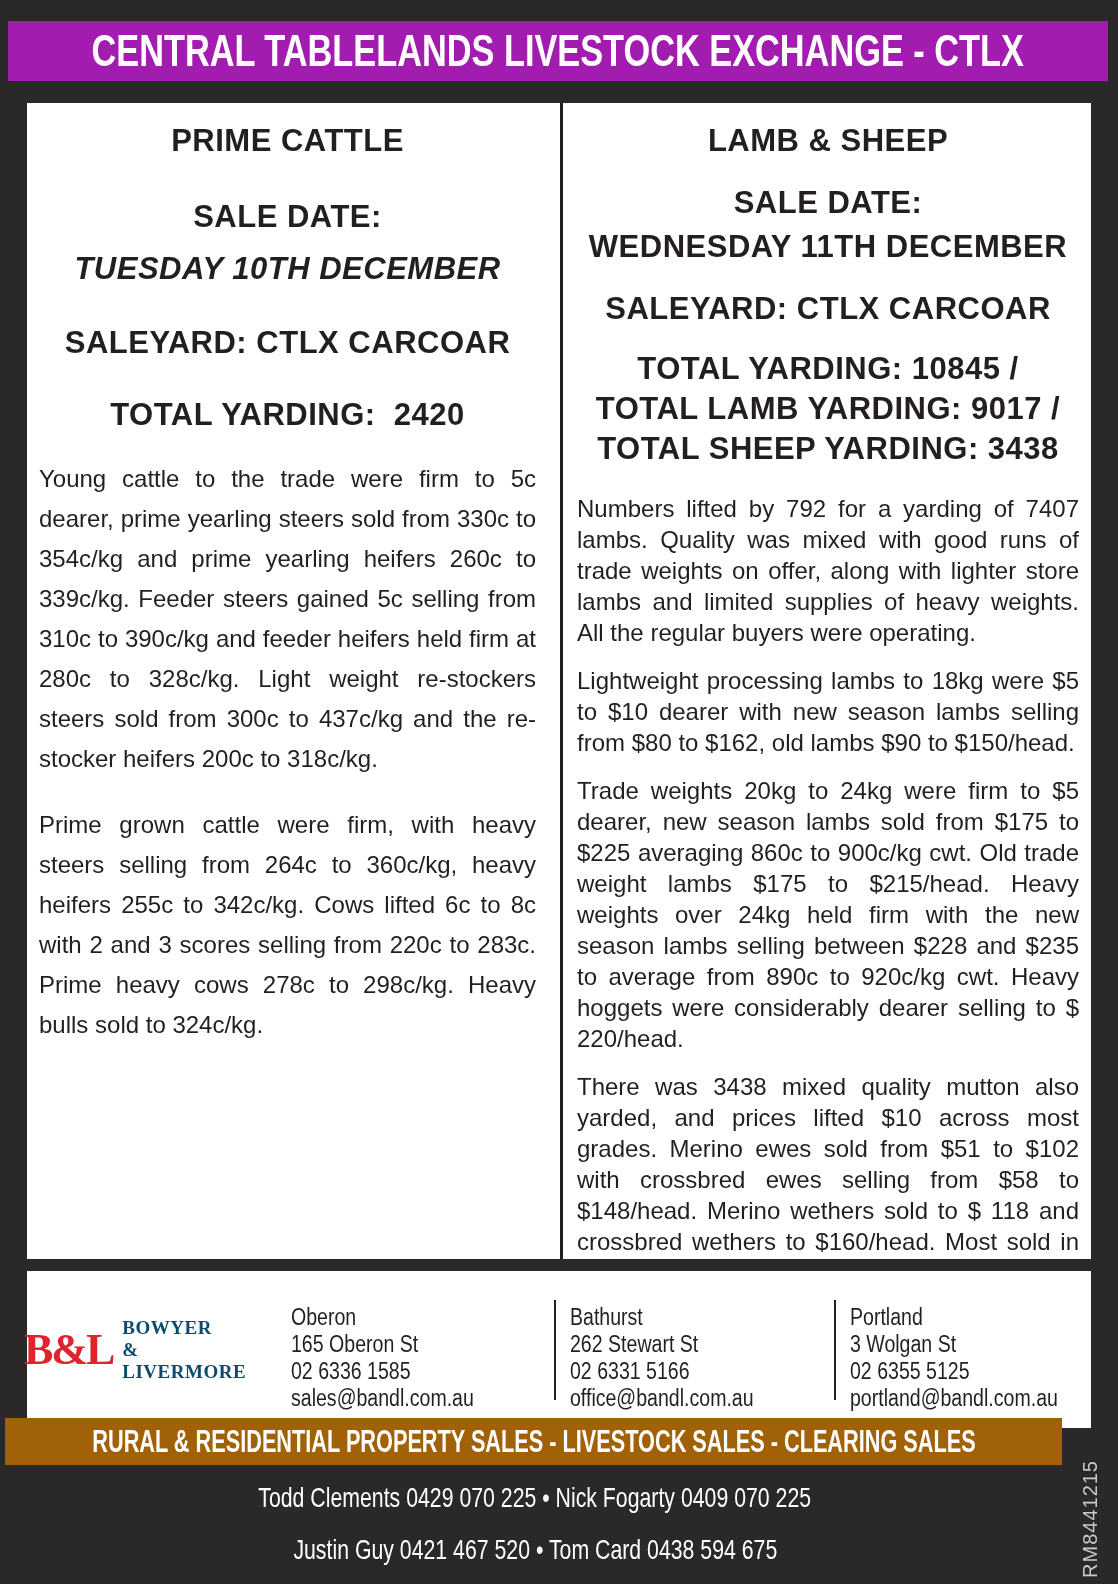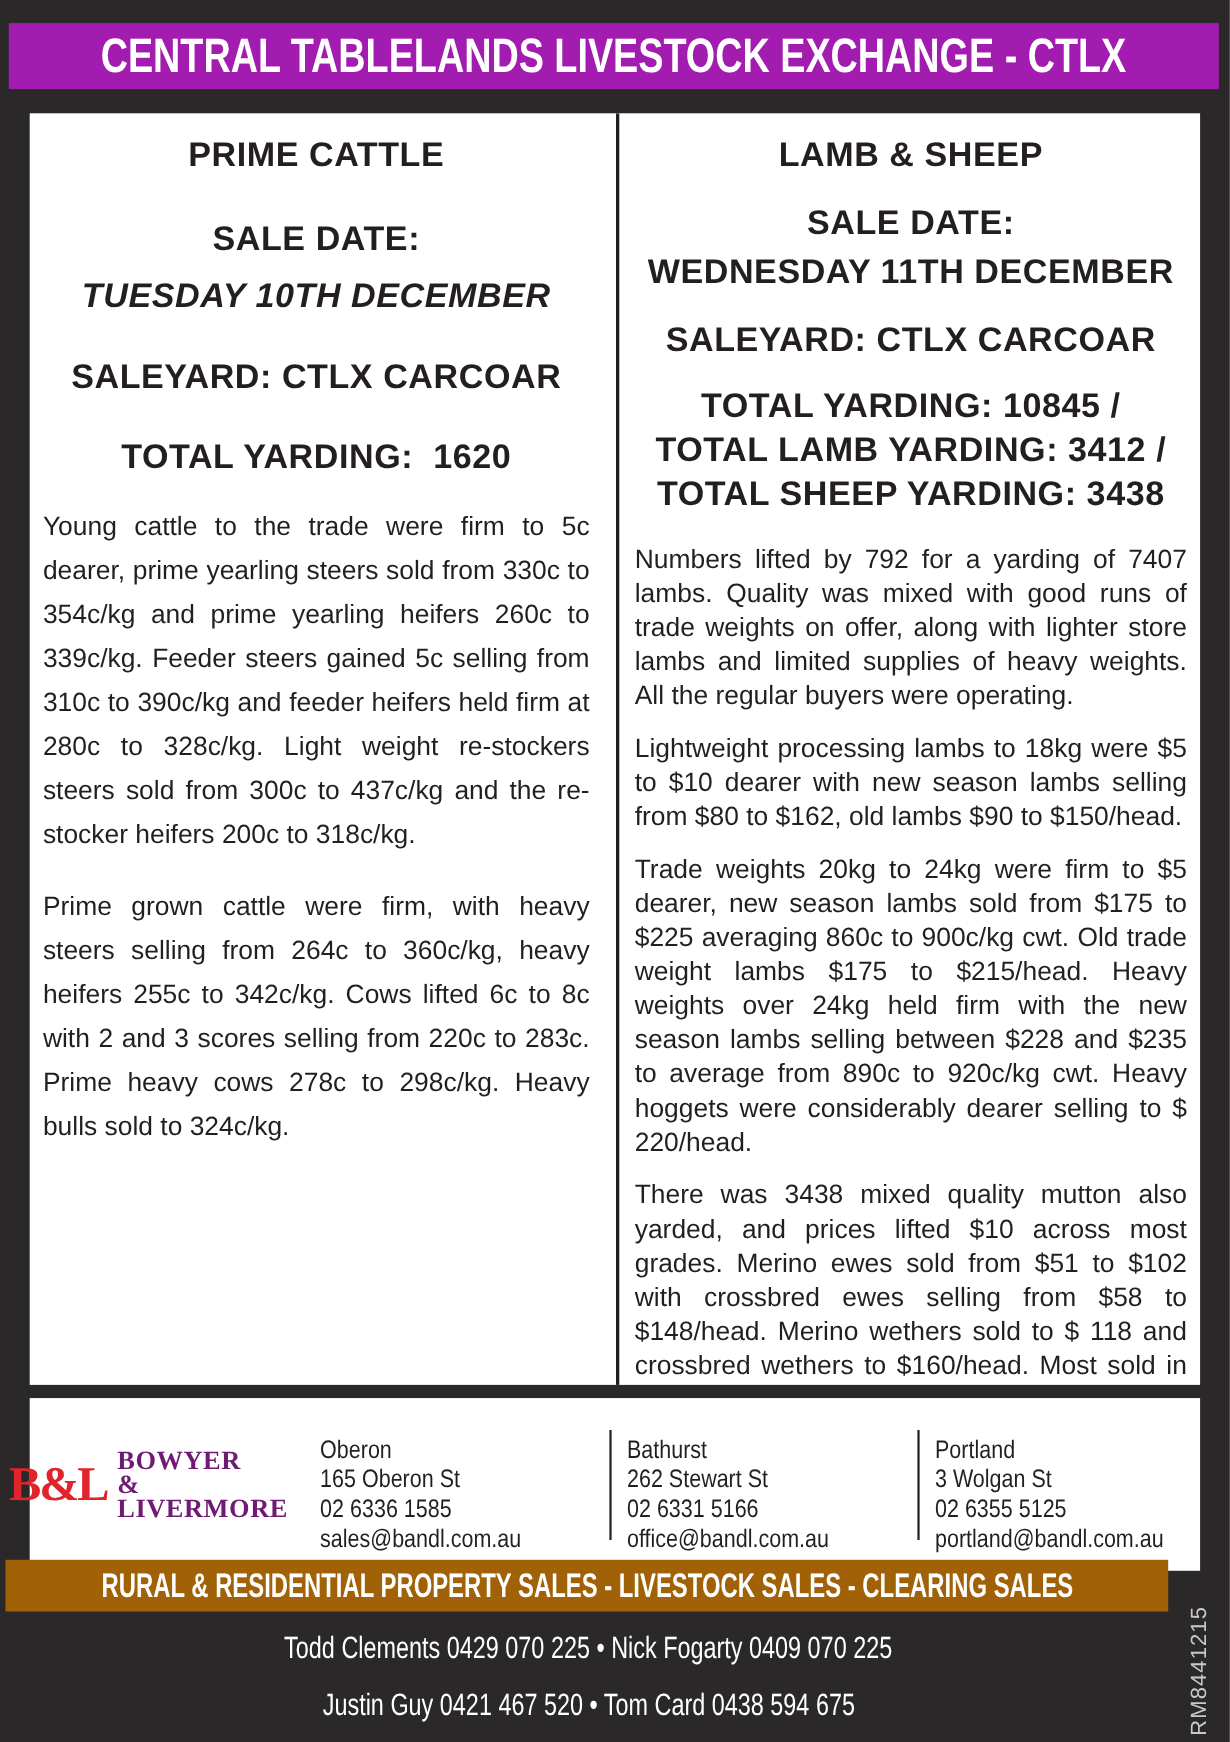--- a/index.html
+++ b/index.html
@@ -61,21 +61,21 @@
   .logo-block {
     width: 202px; display: flex; align-items: center; justify-content: center; gap: 9px;
     padding-left: 14px;
   }
   .logo-abbrev {
     font-family: "Liberation Serif", serif; font-weight: bold;
     font-size: 44px; color: #e0242c; letter-spacing: -2px;
   }
   .logo-name {
     font-family: "Liberation Serif", serif; font-weight: bold;
-    font-size: 24px; color: #701a75; line-height: 22px; letter-spacing: 0.5px;
+    font-size: 19px; color: #0c4a6e; line-height: 22px; letter-spacing: 0.5px;
   }
   .office {
     flex: 1; height: 100px; padding: 4px 0 0 14px;
   }
   .office + .office { border-left: 2px solid #231f20; }
   .office .inner {
     display: inline-block; transform: scaleX(0.85); transform-origin: 0 50%;
     font-size: 23px; line-height: 27px; white-space: nowrap;
   }
 
@@ -117,33 +117,33 @@
     <span class="txt">CENTRAL TABLELANDS LIVESTOCK EXCHANGE - CTLX</span>
   </div>
 
   <div class="report">
 
     <div class="col col-cattle">
       <div class="h-center heading">PRIME CATTLE</div>
       <div class="h-center lbl-saledate">SALE DATE:</div>
       <div class="h-center saledate">TUESDAY 10TH DECEMBER</div>
       <div class="h-center saleyard">SALEYARD: CTLX CARCOAR</div>
-      <div class="h-center yarding">TOTAL YARDING:  1620</div>
+      <div class="h-center yarding">TOTAL YARDING:  2420</div>
       <p>Young cattle to the trade were firm to 5c dearer, prime yearling steers sold from 330c to 354c/kg and prime yearling heifers 260c to 339c/kg. Feeder steers gained 5c selling from 310c to 390c/kg and feeder heifers held firm at 280c to 328c/kg. Light weight re-stockers steers sold from 300c to 437c/kg and the re-stocker heifers 200c to 318c/kg.</p>
       <p>Prime grown cattle were firm, with heavy steers selling from 264c to 360c/kg, heavy heifers 255c to 342c/kg. Cows lifted 6c to 8c with 2 and 3 scores selling from 220c to 283c. Prime heavy cows 278c to 298c/kg. Heavy bulls sold to 324c/kg.</p>
     </div>
 
     <div class="col col-sheep">
       <div class="h-center heading">LAMB &amp; SHEEP</div>
       <div class="h-center lbl-saledate">SALE DATE:</div>
       <div class="h-center saledate">WEDNESDAY 11TH DECEMBER</div>
       <div class="h-center saleyard">SALEYARD: CTLX CARCOAR</div>
       <div class="yardblock">
         <div class="h-center">TOTAL YARDING: 10845 /</div>
-        <div class="h-center">TOTAL LAMB YARDING: 3412 /</div>
+        <div class="h-center">TOTAL LAMB YARDING: 9017 /</div>
         <div class="h-center">TOTAL SHEEP YARDING: 3438</div>
       </div>
       <p class="first">Numbers lifted by 792 for a yarding of 7407 lambs. Quality was mixed with good runs of trade weights on offer, along with lighter store lambs and limited supplies of heavy weights. All the regular buyers were operating.</p>
       <p>Lightweight processing lambs to 18kg were $5 to $10 dearer with new season lambs selling from $80 to $162, old lambs $90 to $150/head.</p>
       <p>Trade weights 20kg to 24kg were firm to $5 dearer, new season lambs sold from $175 to $225 averaging 860c to 900c/kg cwt. Old trade weight lambs $175 to $215/head. Heavy weights over 24kg held firm with the new season lambs selling between $228 and $235 to average from 890c to 920c/kg cwt. Heavy hoggets were considerably dearer selling to $ 220/head.</p>
       <p>There was 3438 mixed quality mutton also yarded, and prices lifted $10 across most grades. Merino ewes sold from $51 to $102 with crossbred ewes selling from $58 to $148/head. Merino wethers sold to $ 118 and crossbred wethers to $160/head. Most sold in a range of 410c to 450c/kg cwt.</p>
     </div>
   </div>
 
   <div class="contact-panel">

